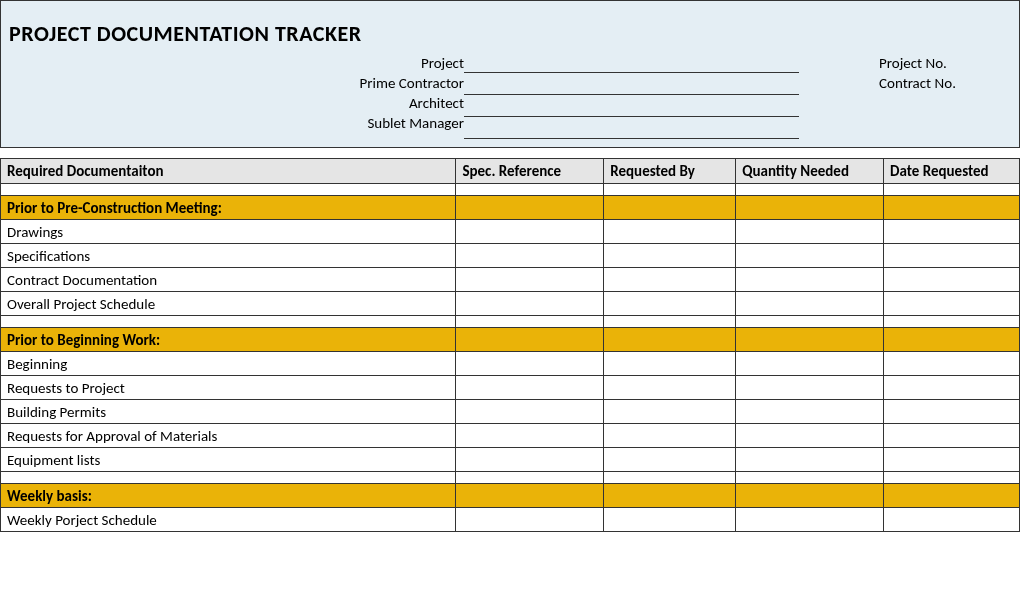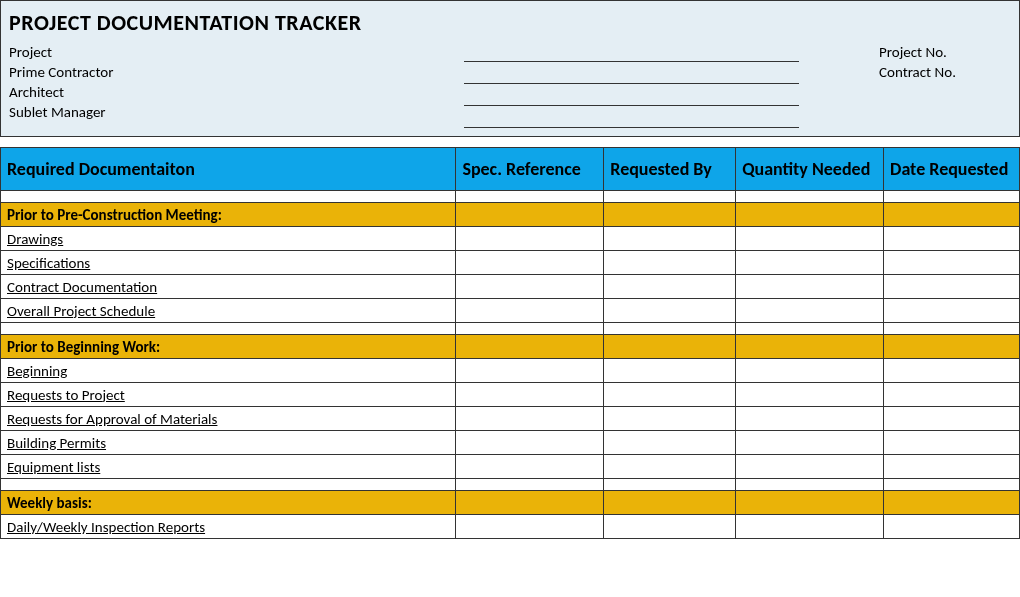--- a/index.html
+++ b/index.html
@@ -1,70 +1,70 @@
 <!DOCTYPE html>
 <html><head>
   <meta charset="utf-8">
   <style>
     * { box-sizing: border-box; margin: 0; padding: 0; }
     body { font-family: Calibri, Arial, sans-serif; font-size: 15px; color: #000; background: #fff; }
     
     .header-block {
       background: #e4eef4;
       border: 1px solid #333;
-      padding: 8px 8px 8px 8px;
+      padding: 19px 8px 8px 8px;
     }
     .title {
       font-size: 22px;
       font-weight: bold;
       letter-spacing: 0.5px;
       margin-bottom: 4px;
     }
     .header-fields-wrap {
       display: grid;
       grid-template-columns: 455px 335px 80px 1fr;
     }
-    .col-left { padding: 2px 0; }
+    .col-left { padding: 2px 0; text-align: right; }
     .col-mid { }
     .underline {
       border-bottom: 1px solid #333;
       height: 20px;
       margin-top: 2px;
     }
     .col-gap { background: transparent; }
     .col-right { padding: 2px 0; }
     .lbl { line-height: 20px; }
     
     .spacer-white { height: 10px; background: #fff; }
     
     table {
       width: 100%;
       border-collapse: collapse;
     }
     th {
-      background: #0ea5e9;
+      background: #e5e5e5;
       border: 1px solid #333;
-      padding: 10px 6px;
+      padding: 3px 6px;
       font-weight: bold;
-      font-size: 18px;
+      font-size: 15px;
     }
     th:first-child { text-align: left; }
     th:not(:first-child) { text-align: left; }
     
     td {
       border: 1px solid #333;
       padding: 2px 6px;
       height: 24px;
       vertical-align: middle;
     }
     tr.section td {
       background: #eab308;
       font-weight: bold;
     }
-    tr.item td { background: #fff; text-decoration: underline; }
+    tr.item td { background: #fff; }
     tr.gap td { background: #fff; height: 12px; padding: 0; }
     
     .col-doc { width: 456px; }
     .col-spec { width: 148px; }
     .col-reqby { width: 132px; }
     .col-qty { width: 148px; }
     .col-date { width: 136px; }
   </style>
 </head>
 <body>
@@ -176,28 +176,28 @@
         <td></td>
       </tr>
       <tr class="item">
         <td>Requests to Project</td>
         <td></td>
         <td></td>
         <td></td>
         <td></td>
       </tr>
       <tr class="item">
+        <td>Building Permits</td>
+        <td></td>
+        <td></td>
+        <td></td>
+        <td></td>
+      </tr>
+      <tr class="item">
         <td>Requests for Approval of Materials</td>
-        <td></td>
-        <td></td>
-        <td></td>
-        <td></td>
-      </tr>
-      <tr class="item">
-        <td>Building Permits</td>
         <td></td>
         <td></td>
         <td></td>
         <td></td>
       </tr>
       <tr class="item">
         <td>Equipment lists</td>
         <td></td>
         <td></td>
         <td></td>
@@ -211,20 +211,20 @@
         <td></td>
       </tr>
       <tr class="section">
         <td>Weekly basis:</td>
         <td></td>
         <td></td>
         <td></td>
         <td></td>
       </tr>
       <tr class="item">
-        <td>Daily/Weekly Inspection Reports</td>
+        <td>Weekly Porject Schedule</td>
         <td></td>
         <td></td>
         <td></td>
         <td></td>
       </tr>
     </tbody>
 </table>
 
 </body></html>

